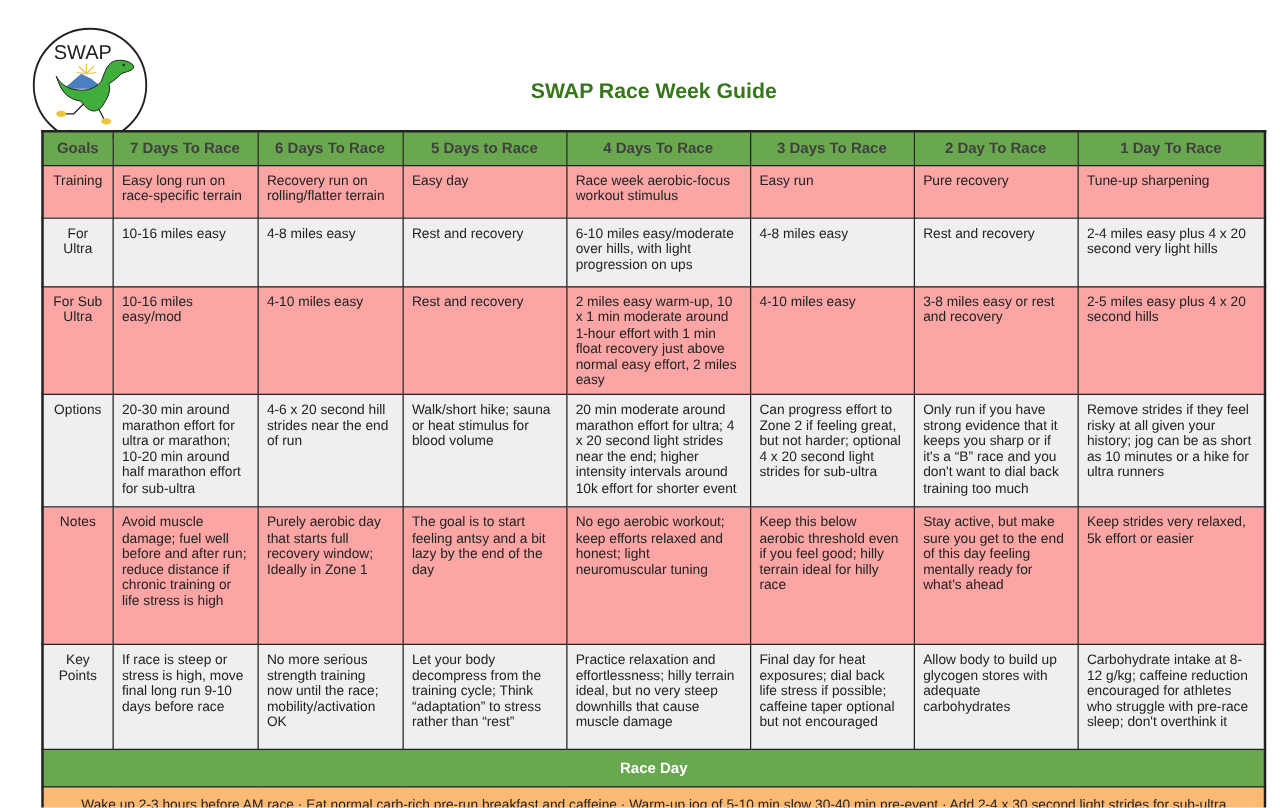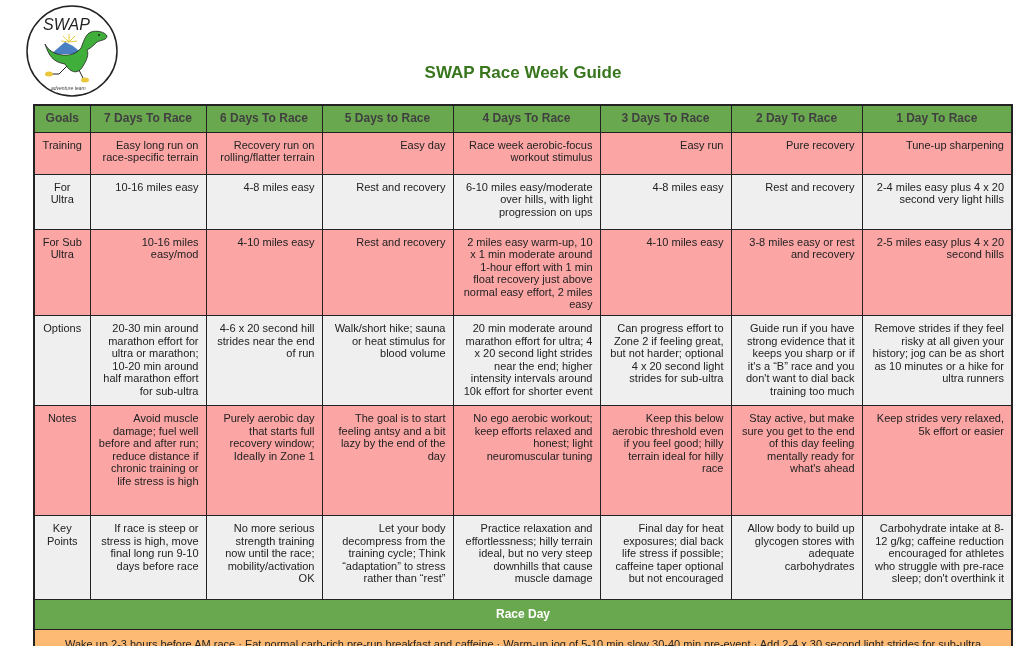--- a/index.html
+++ b/index.html
@@ -1,36 +1,36 @@
 <!DOCTYPE html>
 <html><head>
 <meta charset="utf-8">
 <style>
   * { box-sizing: border-box; margin: 0; padding: 0; }
   html, body { width: 1024px; height: 646px; background: #ffffff; overflow: hidden; }
   body { font-family: "Liberation Sans", sans-serif; color: #1f1f1f; position: relative; }
 
-  .logo { position: absolute; left: 25px; top: 4px; width: 94px; height: 94px; font-style: italic; }
+  .logo { position: absolute; left: 25px; top: 21px; width: 94px; height: 94px; }
 
   .title {
     position: absolute; left: 0; top: 63px; width: 1046px; text-align: center;
     font-size: 17px; font-weight: bold; color: #38761d;
   }
 
   table.guide {
     position: absolute; left: 33px; top: 104px; width: 978px;
     border-collapse: collapse; table-layout: fixed;
     border: 2px solid #222;
   }
   table.guide td, table.guide th {
     border: 1.5px solid #222;
     font-size: 11px; line-height: 12.6px;
     vertical-align: top;
     padding: 6px 7px 4px 7px;
-    text-align: right;
+    text-align: left;
     font-weight: normal;
     color: #222;
   }
   table.guide th.hdr {
     background: #6aa84f; color: #404040; font-weight: bold;
     font-size: 12px; text-align: center; vertical-align: middle;
     height: 27px; padding: 3px 4px;
   }
   table.guide td.goal { text-align: center; }
   tr.green td { background: #fca5a5; }
@@ -136,21 +136,21 @@
       <td>3-8 miles easy or rest and recovery</td>
       <td>2-5 miles easy plus 4 x 20 second hills</td>
     </tr>
     <tr class="grey r-options">
       <td class="goal">Options</td>
       <td>20-30 min around marathon effort for ultra or marathon; 10-20 min around half marathon effort for sub-ultra</td>
       <td>4-6 x 20 second hill strides near the end of run</td>
       <td>Walk/short hike; sauna or heat stimulus for blood volume</td>
       <td>20 min moderate around marathon effort for ultra; 4 x 20 second light strides near the end; higher intensity intervals around 10k effort for shorter event</td>
       <td>Can progress effort to Zone 2 if feeling great, but not harder; optional 4 x 20 second light strides for sub-ultra</td>
-      <td>Guide run if you have strong evidence that it keeps you sharp or if it's a “B” race and you don't want to dial back training too much</td>
+      <td>Only run if you have strong evidence that it keeps you sharp or if it's a “B” race and you don't want to dial back training too much</td>
       <td>Remove strides if they feel risky at all given your history; jog can be as short as 10 minutes or a hike for ultra runners</td>
     </tr>
     <tr class="green r-notes">
       <td class="goal">Notes</td>
       <td>Avoid muscle damage; fuel well before and after run; reduce distance if chronic training or life stress is high</td>
       <td>Purely aerobic day that starts full recovery window; Ideally in Zone 1</td>
       <td>The goal is to start feeling antsy and a bit lazy by the end of the day</td>
       <td>No ego aerobic workout; keep efforts relaxed and honest; light neuromuscular tuning</td>
       <td>Keep this below aerobic threshold even if you feel good; hilly terrain ideal for hilly race</td>
       <td>Stay active, but make sure you get to the end of this day feeling mentally ready for what's ahead</td>

